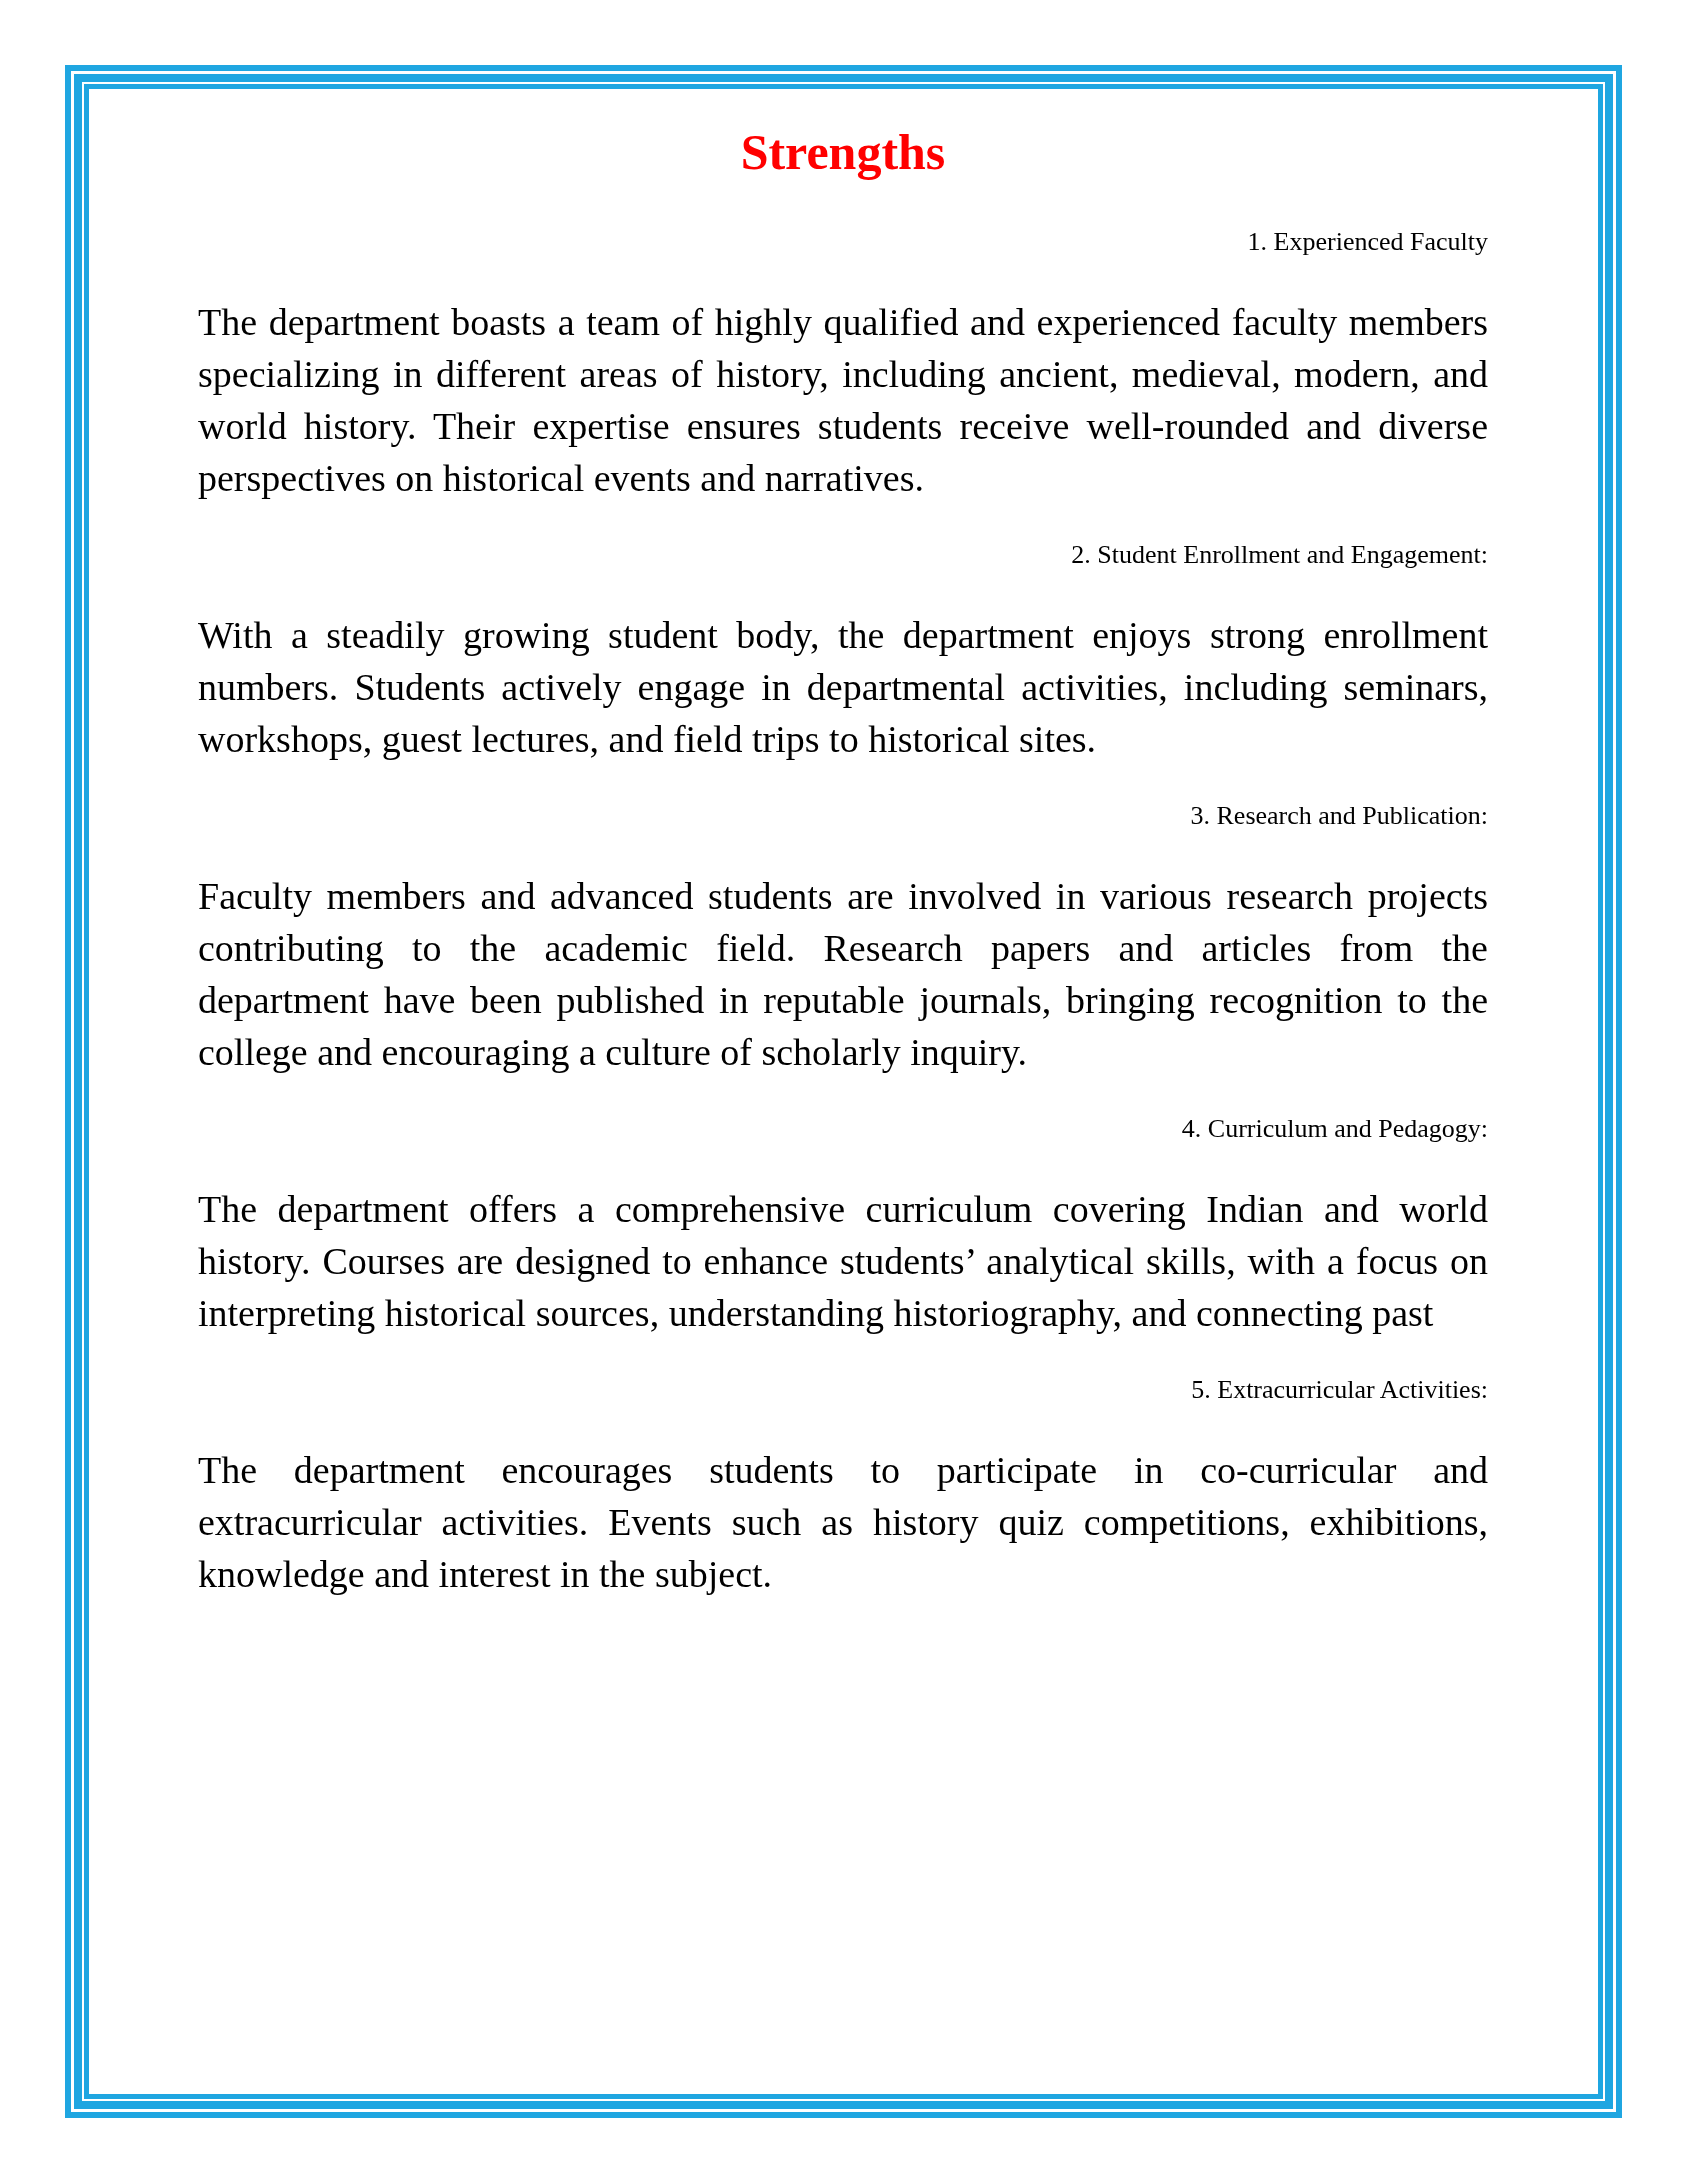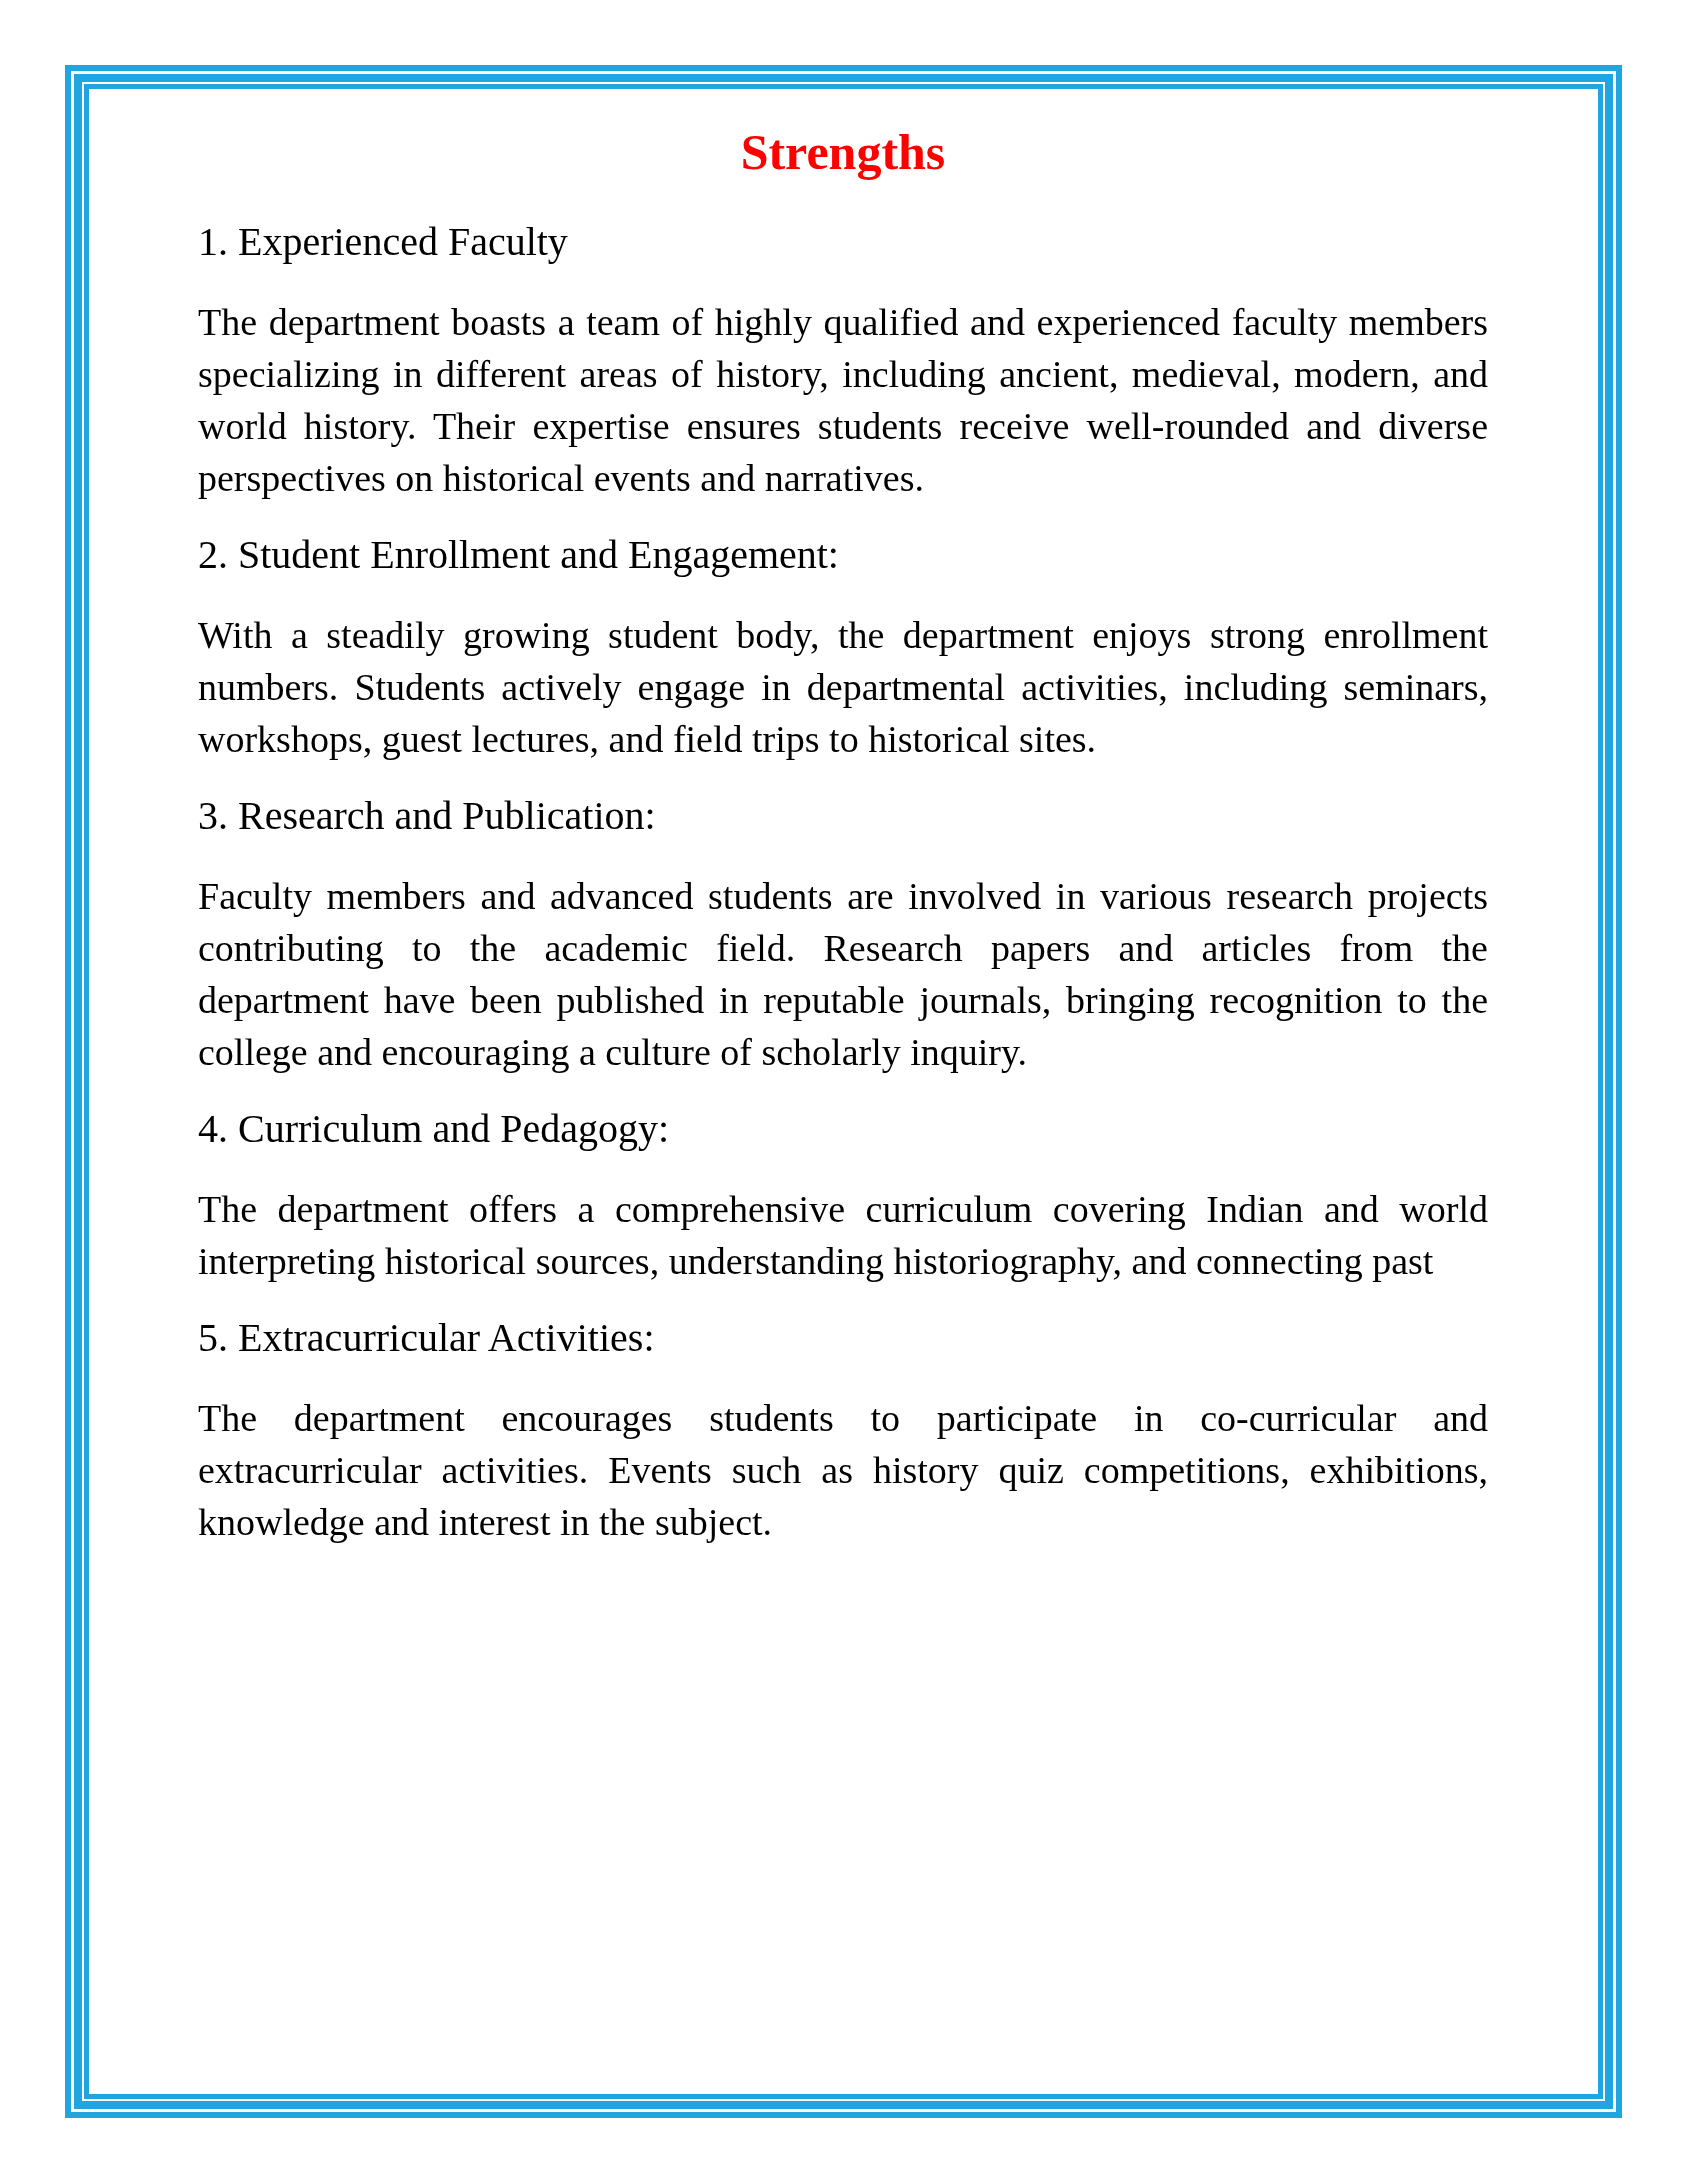--- a/index.html
+++ b/index.html
@@ -45,24 +45,24 @@
   }
   .title{
     font-size:50px;
     font-weight:bold;
     color:var(--title-color);
     line-height:60px;
     margin:0 0 34px 0;
     text-align:center;
   }
   .heading{
-    font-size:40px;
+    font-size:26px;
     line-height:52px;
     margin:0 0 28px 0;
-    text-align:left;
+    text-align:right;
   }
   .para{
     margin:0 0 25px 0;
   }
   .line{
     font-size:38px;
     line-height:52px;
     text-align:justify;
     text-align-last:justify;
     text-justify:inter-word;
@@ -112,20 +112,21 @@
         <div class="line">contributing to the academic field. Research papers and articles from the</div>
         <div class="line">department have been published in reputable journals, bringing recognition to the</div>
         <div class="line">college and encouraging a culture of scholarly inquiry.</div>
       </div>
     </section>
 
     <section>
       <div class="heading">4. Curriculum and Pedagogy:</div>
       <div class="para">
         <div class="line">The department offers a comprehensive curriculum covering Indian and world</div>
+        <div class="line">history. Courses are designed to enhance students’ analytical skills, with a focus on</div>
         <div class="line">interpreting historical sources, understanding historiography, and connecting past</div>
       </div>
     </section>
 
     <section>
       <div class="heading">5. Extracurricular Activities:</div>
       <div class="para">
         <div class="line">The department encourages students to participate in co-curricular and</div>
         <div class="line">extracurricular activities. Events such as history quiz competitions, exhibitions,</div>
         <div class="line">knowledge and interest in the subject.</div>

